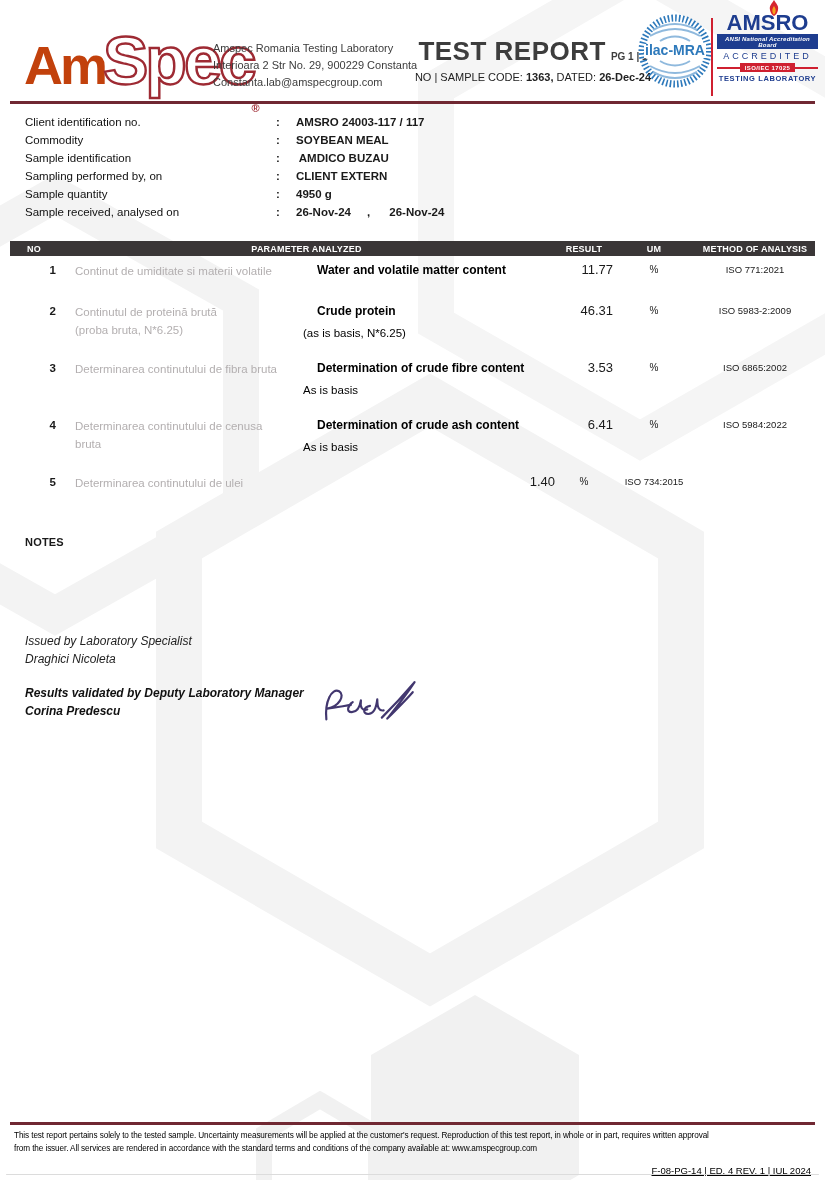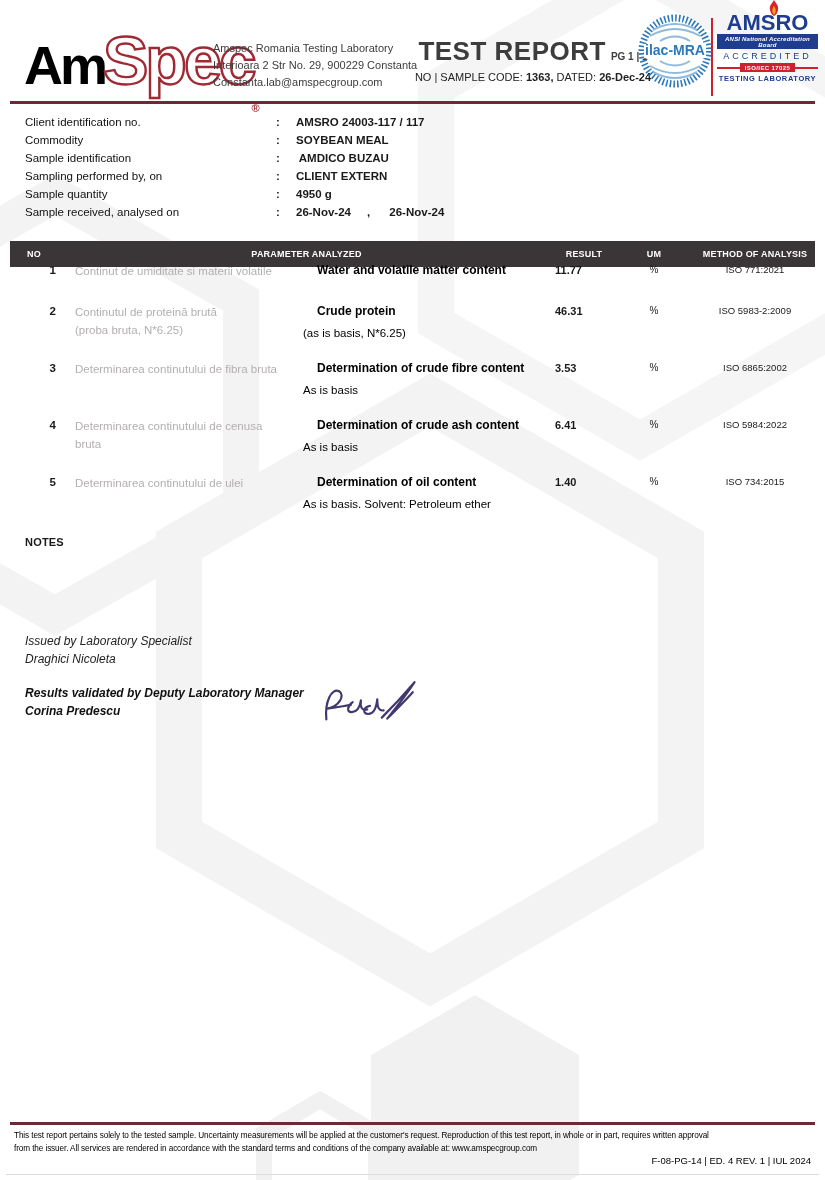--- a/index.html
+++ b/index.html
@@ -5,21 +5,21 @@
   html,body{margin:0;padding:0;background:#e8e8e8;}
   .page{
     position:relative;width:825px;height:1180px;margin:0 auto;background:#ffffff;
     font-family:"Liberation Sans",sans-serif;color:#1a1a1a;overflow:hidden;
   }
   .wm{position:absolute;left:0;top:0;z-index:0;}
   .layer{position:absolute;z-index:1;}
 
   
   .logo{position:absolute;left:24px;top:26px;white-space:nowrap;line-height:1;}
-  .logo .am{font-size:54px;font-weight:800;color:#000000;letter-spacing:-3px;}
+  .logo .am{font-size:54px;font-weight:800;color:#c2410c;letter-spacing:-3px;}
   .logo .spec{font-size:68px;font-weight:800;color:#ffffff;-webkit-text-stroke:2.4px #9e2a33;letter-spacing:-3px;margin-left:-2px;}
   .logo .reg{font-size:11px;color:#9e2a33;font-weight:700;vertical-align:-28px;margin-left:-2px;}
   .lab-block{position:absolute;left:213px;top:40px;font-size:11px;color:#3c3c3c;line-height:17px;}
   .title-block{position:absolute;left:408px;top:36px;width:250px;text-align:center;}
   .report-title{font-size:26px;font-weight:800;color:#3d3d3d;letter-spacing:.5px;display:inline;}
   .pg{font-size:10px;font-weight:700;color:#3d3d3d;margin-left:5px;}
   .sample-line{margin-top:4px;font-size:11px;color:#222;white-space:nowrap;}
   .sample-line b{font-weight:700;}
   .ilac{position:absolute;left:636px;top:10px;}
   .logo-divider{position:absolute;left:711px;top:18px;width:2px;height:78px;background:#cf2030;}
@@ -37,49 +37,49 @@
 
   
   .client{position:absolute;left:14px;top:113px;width:640px;}
   .ci-row{display:grid;grid-template-columns:262px 20px 1fr;font-size:11.5px;line-height:18px;}
   .ci-label{padding-left:11px;color:#111;}
   .ci-colon{font-weight:700;}
   .ci-value{font-weight:700;white-space:pre;}
 
   
   .thead{
-    position:absolute;left:10px;top:241px;width:805px;height:26px;background:#3a3637;color:#fff;
+    position:absolute;left:10px;top:241px;width:805px;height:15px;background:#3a3637;color:#fff;
     display:grid;grid-template-columns:48px 235px 262px 58px 82px 1fr;align-items:center;
     font-size:9px;font-weight:700;letter-spacing:.2px;
   }
   .thead .h-no{text-align:center;}
   .thead .h-param{grid-column:2 / span 2;text-align:center;}
   .thead .h-c{text-align:center;}
   .tbody{position:absolute;left:10px;top:262px;width:805px;}
   .t-row{display:grid;grid-template-columns:48px 235px 262px 58px 82px 1fr;margin-bottom:19px;align-items:start;}
   .t-no{text-align:right;padding-right:2px;font-weight:700;font-size:11.5px;line-height:16px;}
   .t-ro{padding-left:17px;color:#b3afb0;font-size:11.5px;line-height:18px;}
   .t-en{padding-left:10px;font-size:11.5px;line-height:16px;color:#000;}
   .p-en{font-weight:700;font-size:12px;margin-left:14px;}
   .p-sub{margin-top:6px;font-weight:400;}
-  .t-res{text-align:left;font-size:11px;line-height:16px;font-weight:bold;}
+  .t-res{text-align:right;font-size:13px;line-height:16px;}
   .t-um{text-align:center;font-size:10px;line-height:16px;}
   .t-met{text-align:center;font-size:9.5px;line-height:15px;}
 
   
   .notes{position:absolute;left:25px;top:536px;font-size:11px;font-weight:700;letter-spacing:.2px;}
   .signoff{position:absolute;left:25px;top:632px;font-size:12px;}
   .issued{font-style:italic;line-height:18px;color:#222;}
   .validated{font-style:italic;font-weight:700;line-height:18px;color:#111;margin-top:16px;}
   .signature{position:absolute;left:320px;top:676px;}
 
   
   .footer{position:absolute;left:10px;right:10px;top:1122px;border-top:3px solid #702832;padding-top:4px;}
   .disc{font-size:8.2px;letter-spacing:-0.1px;color:#000;line-height:13px;white-space:nowrap;padding-left:4px;}
-  .doccode{font-size:9.5px;color:#000;text-align:right;margin-top:0;padding-right:4px;}
+  .doccode{font-size:9.5px;color:#000;text-align:right;margin-top:10px;padding-right:4px;text-decoration:underline;}
   .page-bottom-line{position:absolute;left:6px;right:6px;top:1174px;height:1px;background:#dcdcdc;border-radius:2px;}
 </style>
 </head>
 <body>
 
 <div class="page">
 
   <svg class="wm" width="825" height="1180" viewBox="0 0 825 1180">
     <polygon points="55,195 241,300 241,510 55,615 -131,510 -131,300" fill="none" stroke="#f3f3f3" stroke-width="36"></polygon>
     <polygon points="640,-30 844,88 844,323 640,440 436,323 436,88" fill="none" stroke="#f5f5f5" stroke-width="36"></polygon>
@@ -213,21 +213,20 @@
       <span class="t-ro"><span>Determinarea continutului de cenusa</span><br><span>bruta</span></span>
       <span class="t-en"><span class="p-en">Determination of crude ash content</span><div class="p-sub">As is basis</div></span>
       <span class="t-res">6.41</span>
       <span class="t-um">%</span>
       <span class="t-met">ISO 5984:2022</span>
     </div>
 
     <div class="t-row">
       <span class="t-no">5</span>
       <span class="t-ro"><span>Determinarea continutului de ulei</span><br><span></span></span>
-      <span class="t-en"><span class="p-en">Determination of oil content</span><div class="p-sub">As is basis. Solvent: Petroleum ether</div></span>
       <span class="t-res">1.40</span>
       <span class="t-um">%</span>
       <span class="t-met">ISO 734:2015</span>
     </div>
 
   </div>
 
   <div class="layer notes">NOTES</div>
 
   <div class="layer signoff">

